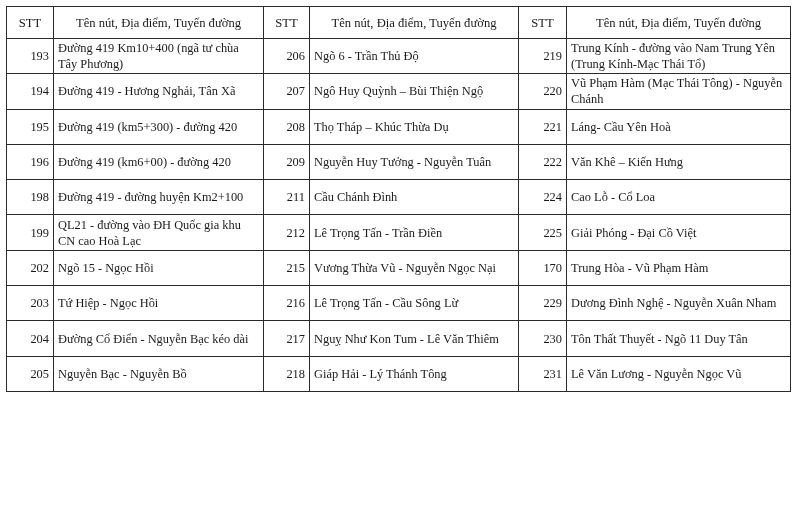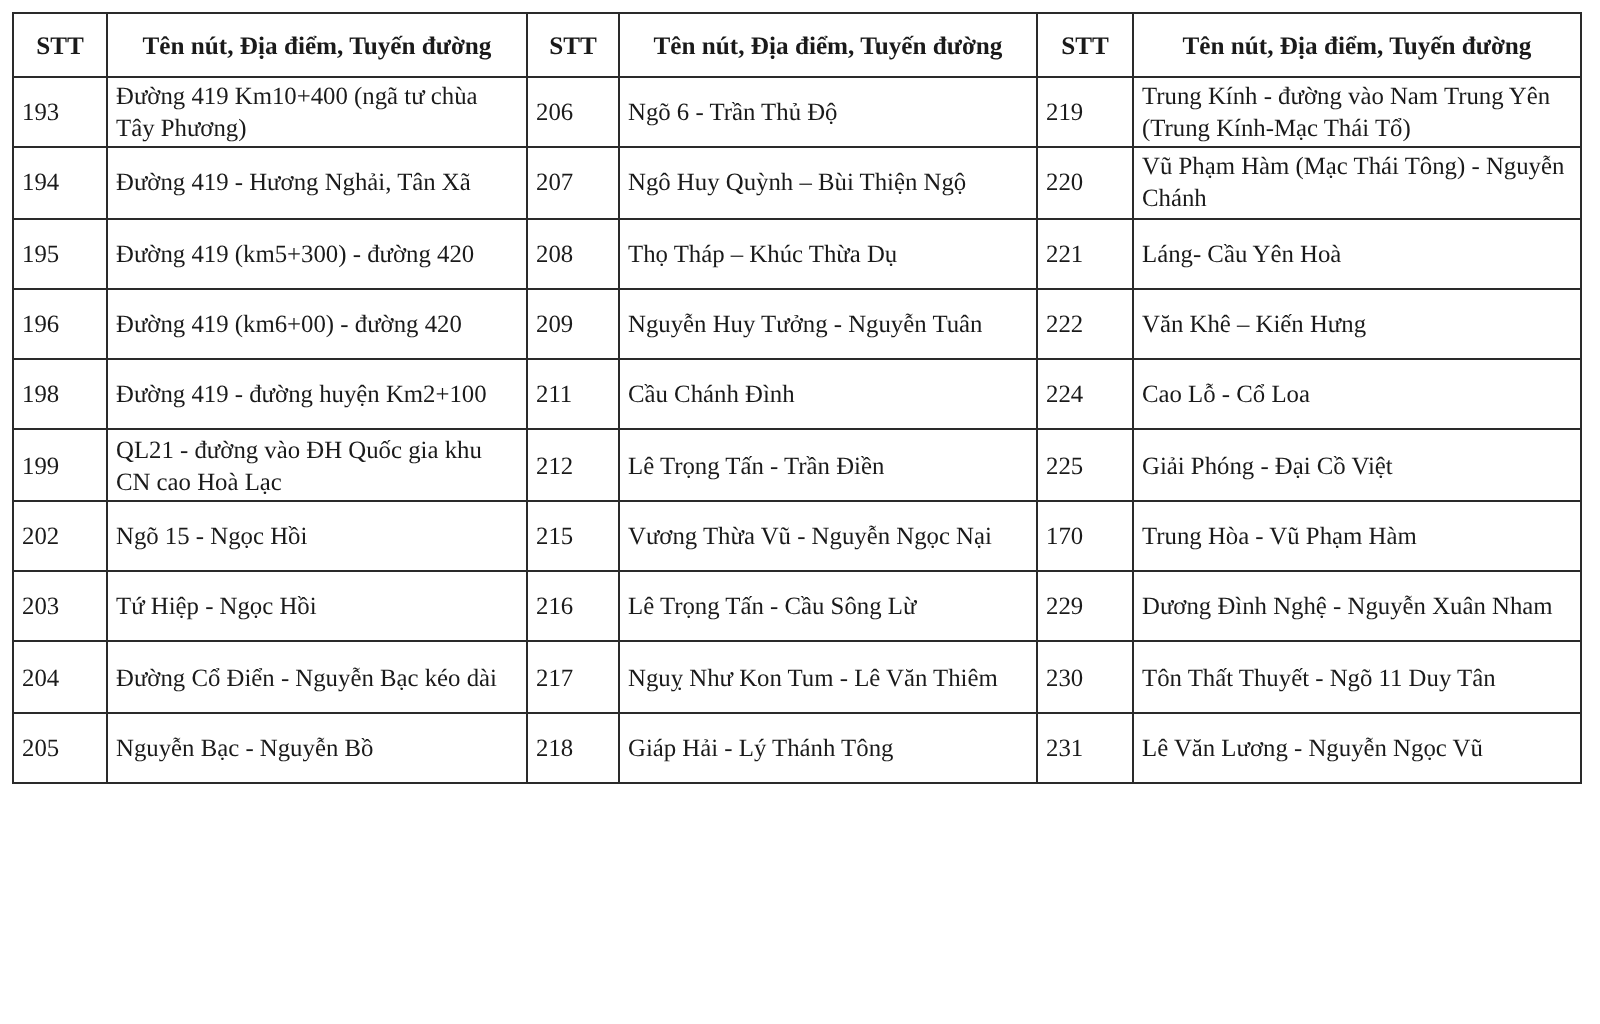--- a/index.html
+++ b/index.html
@@ -10,24 +10,24 @@
     font-family: "Liberation Serif", "DejaVu Serif", serif;
     font-size: 12.4px; color: #1a1a1a;
   }
   table.grid th, table.grid td {
     border: 1.5px solid #2a2a2a;
     padding: 0 4px;
     vertical-align: middle;
     line-height: 16px;
   }
   table.grid th {
-    height: 31px; font-weight: bold; text-align: center; font-size: 12.6px;
+    height: 31px; font-weight: normal; text-align: center; font-size: 12.6px;
   }
   table.grid td { height: 34.3px; }
-  td.stt { text-align: left; }
+  td.stt { text-align: right; }
   td.name { text-align: left; padding-left: 3px; }
   col.c-stt1 { width: 47px; }
   col.c-name1 { width: 210px; }
   col.c-stt2 { width: 46px; }
   col.c-name2 { width: 209px; }
   col.c-stt3 { width: 48px; }
   col.c-name3 { width: 224px; }
 </style>
 </head>
 <body>

